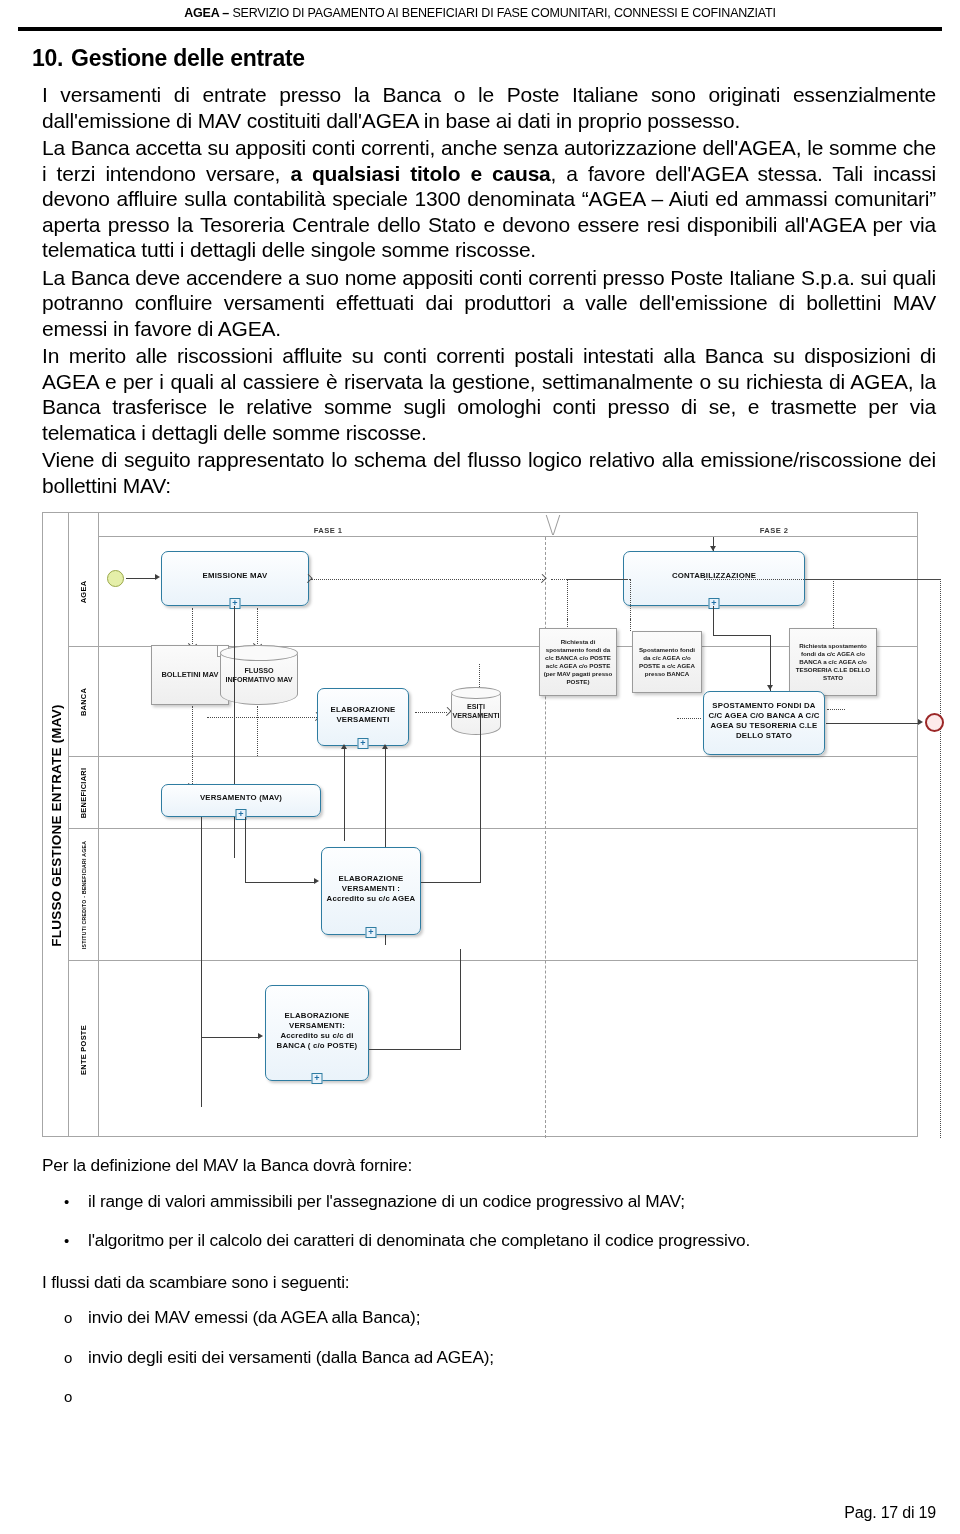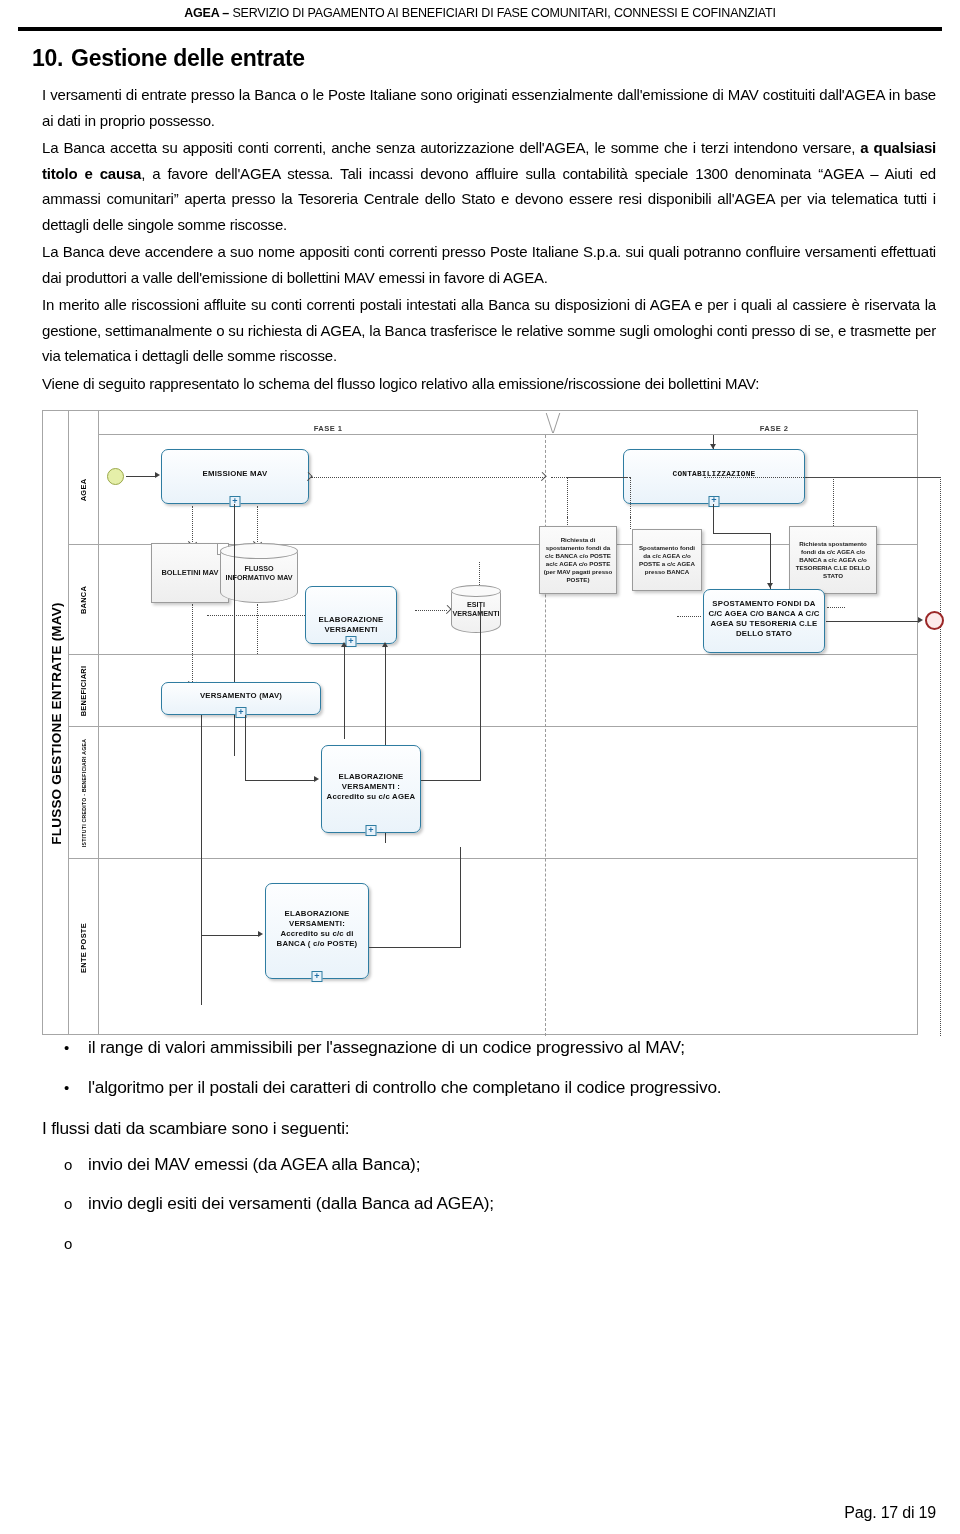--- a/index.html
+++ b/index.html
@@ -34,21 +34,21 @@
 
   h1#section-heading {
     font-size:23px;
     font-weight:bold;
     margin:14px 0 10px 8px;
     letter-spacing:-0.3px;
   }
   h1#section-heading .num { margin-right:8px; }
 
   p.body {
-    font-size:15px;
+    font-size:21px;
     line-height:25.5px;
     text-align:justify;
     margin:0 0 2px 18px;
     letter-spacing:-0.2px;
     text-justify:inter-word;
   }
   p.body b { font-weight:bold; }
 
   
   #diagram {
@@ -358,21 +358,21 @@
       <div class="sline" style="left:135px;top:344px;width:1.4px;height:1.4px;"></div>
 
       <div class="dline-v" style="left:93px;top:193px;height:78px;"></div>
       <div class="arrow-open-d" style="left:90px;top:268px;"></div>
 
       <div class="dline-v" style="left:158px;top:193px;height:50px;"></div>
 
       <div class="sline" style="left:614px;top:24px;width:1.4px;height:14px;"></div>
       <div class="arrow-d" style="left:611px;top:33px;"></div>
 
-      <div class="task" style="left:524px;top:38px;width:182px;height:55px;font-family:Liberation Mono, monospace;">
+      <div class="task" style="left:524px;top:38px;width:182px;height:55px;">
         <span>CONTABILIZZAZIONE</span>
         <span class="plus">+</span>
       </div>
 
       <div class="dline-h" style="left:605px;top:66px;width:236px;"></div>
       <div class="dline-v" style="left:841px;top:66px;height:559px;"></div>
       <div class="dline-h" style="left:524px;top:66px;width:0px;"></div>
 
       <div class="dline-h" style="left:528px;top:66px;width:530px;opacity:0;"></div>
       <div class="dline-h" style="left:468px;top:66px;width:60px;"></div>
@@ -394,21 +394,21 @@
       </div>
       <div class="dline-v" style="left:734px;top:66px;height:49px;"></div>
 
       <div class="sline" style="left:614px;top:93px;width:1.4px;height:30px;"></div>
       <div class="sline" style="left:614px;top:122px;width:58px;height:1.4px;"></div>
       <div class="sline" style="left:671px;top:122px;width:1.4px;height:100px;"></div>
 
       <div class="dline-h" style="left:108px;top:204px;width:110px;"></div>
       <div class="arrow-open-r" style="left:214px;top:200px;"></div>
 
-      <div class="task" style="left:206px;top:175px;width:92px;height:58px;align-items:flex-end;">
+      <div class="task" style="left:218px;top:175px;width:92px;height:58px;">
         <span>ELABORAZIONE VERSAMENTI</span>
         <span class="plus">+</span>
       </div>
 
       <div class="dline-h" style="left:316px;top:199px;width:32px;"></div>
       <div class="arrow-open-r" style="left:345px;top:195px;"></div>
 
       <div class="db" style="left:352px;top:174px;width:50px;height:48px;">
         <span class="cyl"></span>
         <span class="cap"></span>
@@ -454,28 +454,29 @@
       <div class="arrow-r" style="left:159px;top:520px;"></div>
       <div class="task" style="left:166px;top:472px;width:104px;height:96px;">
         <span>ELABORAZIONE VERSAMENTI: Accredito su c/c di BANCA ( c/o POSTE)</span>
         <span class="plus">+</span>
       </div>
       <div class="sline" style="left:270px;top:536px;width:92px;height:1.4px;"></div>
       <div class="sline" style="left:361px;top:436px;width:1.4px;height:100px;"></div>
     </div>
   </div>
 
+  <p class="lead">Per la definizione del MAV la Banca dovrà fornire:</p>
   <ul class="bullets">
     <li>
       <span class="mk">•</span>
       <span>il range di valori ammissibili per l'assegnazione di un codice progressivo al MAV;</span>
     </li>
     <li>
       <span class="mk">•</span>
-      <span>l'algoritmo per il postali dei caratteri di controllo che completano il codice progressivo.</span>
+      <span>l'algoritmo per il calcolo dei caratteri di denominata che completano il codice progressivo.</span>
     </li>
   </ul>
 
   <p class="lead">I flussi dati da scambiare  sono i seguenti:</p>
   <ul class="circles">
     <li>
       <span class="mk">o</span>
       <span>invio dei MAV emessi  (da AGEA alla Banca);</span>
     </li>
     <li>

